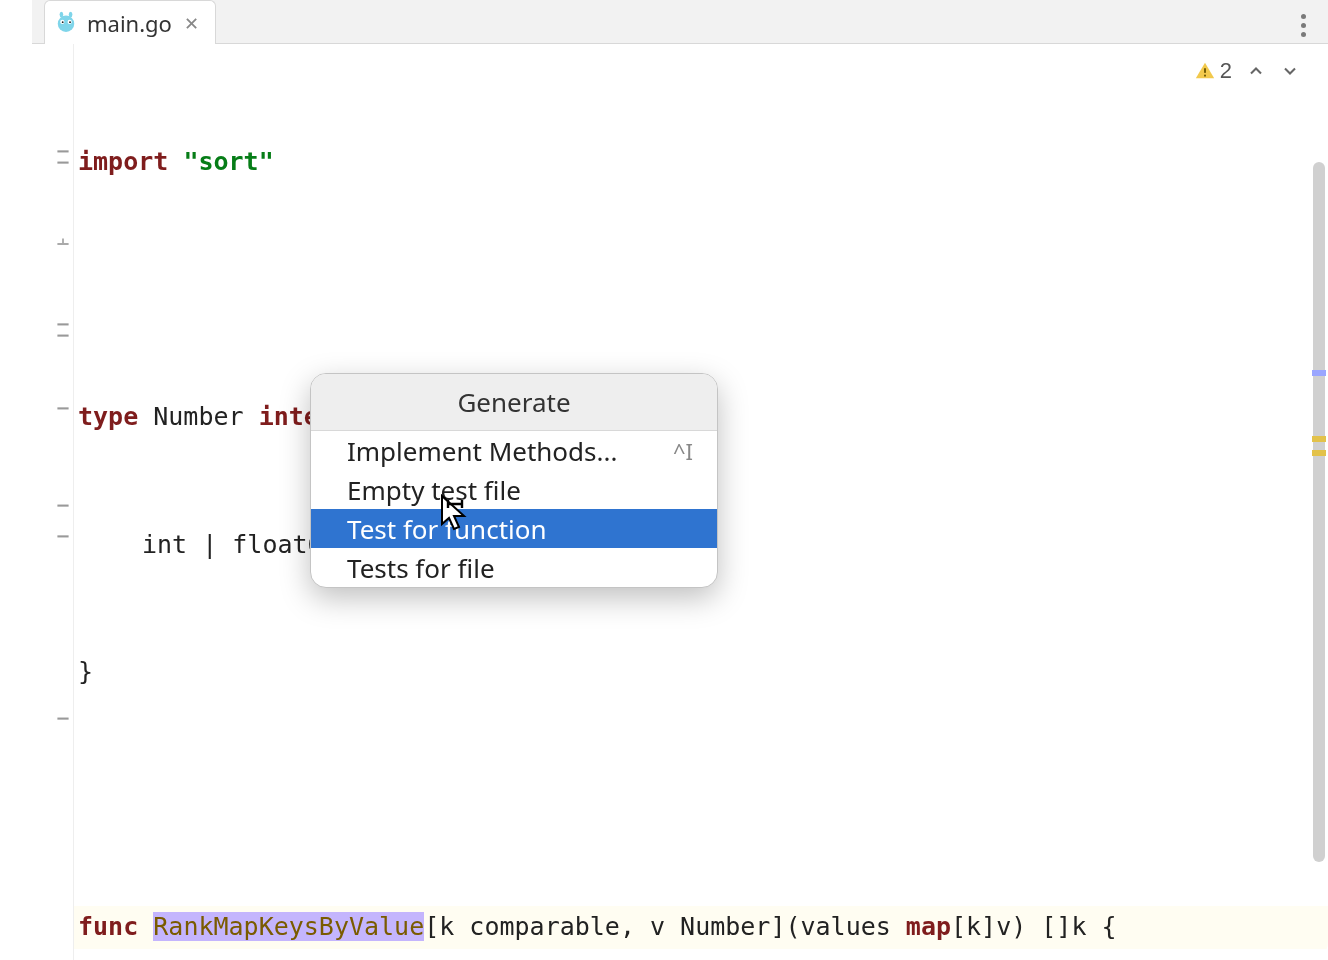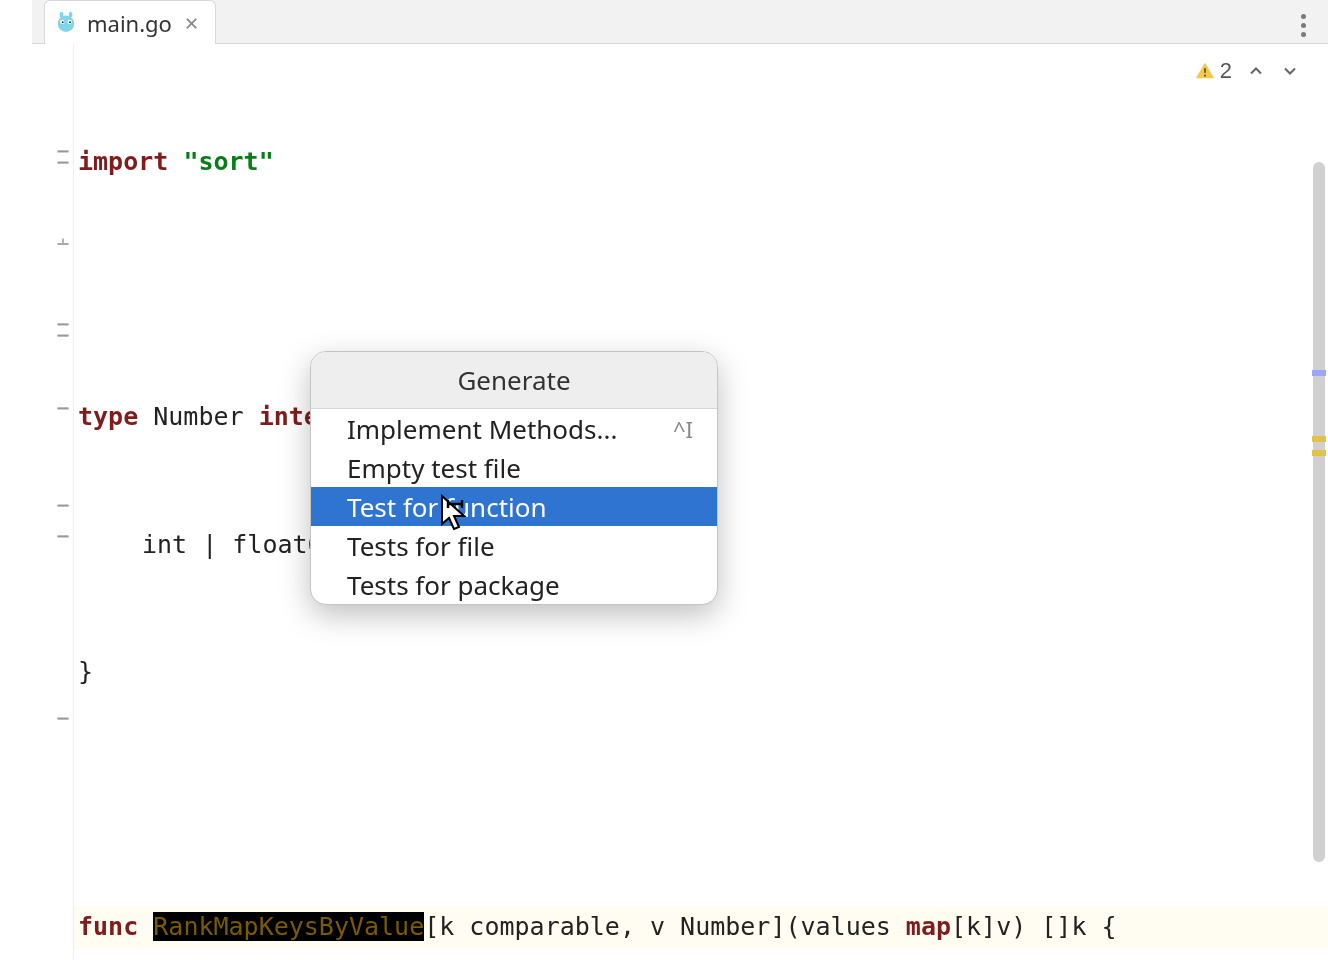--- a/index.html
+++ b/index.html
@@ -91,21 +91,21 @@
       white-space: pre;
       position: relative;
       color: #222;
     }
     .code > div { padding-left: 4px; height:42.5px; }
     .indent1 { padding-left: 68px !important; }
     .kw { color: #7f1d1d; font-weight: bold; }
     .str { color: #067d17; font-weight: bold; }
     .fn { color: #7a5b00; }
     .line-hl { background: #fffdf2; }
-    .fn-name { background: #000000; }
+    .fn-name { background: #c4b5fd; }
     
     .inspect {
       position: absolute;
       top: 14px;
       right: 28px;
       display: flex;
       align-items: center;
       gap: 14px;
       font-family: -apple-system, sans-serif;
       color: #666;
@@ -114,21 +114,21 @@
     .warn-tri {
       display:inline-flex; align-items:center; gap:4px;
       color:#555;
     }
     .warn-tri svg { width:22px; height:22px; }
     .chev { width:20px; height:20px; color:#666; }
     
     .popup {
       position: absolute;
       left: 310px;
-      top: 351px;
+      top: 373px;
       width: 408px;
       background: #fff;
       border: 1px solid #c4c4c4;
       box-shadow: 0 10px 30px rgba(0,0,0,0.25);
       border-radius: 16px;
       overflow: hidden;
       font-family: -apple-system, system-ui, "Segoe UI", sans-serif;
     }
     .popup-head {
       background: #eeeeee;
@@ -317,23 +317,20 @@
         </div>
         <div class="popup-item">
           <span>Empty test file</span>
         </div>
         <div class="popup-item selected">
           <span>Test for function</span>
         </div>
         <div class="popup-item">
           <span>Tests for file</span>
         </div>
-        <div class="popup-item">
-          <span>Tests for package</span>
-        </div>
       </div>
 </div>
 
 <div class="cursor">
   <svg viewBox="0 0 34 40">
     <path d="M4 2 L4 30 L11 24 L16 35 L21 33 L16 22 L26 22 Z" fill="#fff" stroke="#000" stroke-width="2"></path>
     <path d="M10 12 L10 20 M24 12 L24 20 M10 16 L24 16" stroke="#000" stroke-width="2.4" fill="none" transform="translate(0,-6)"></path>
   </svg>
 </div>
 

